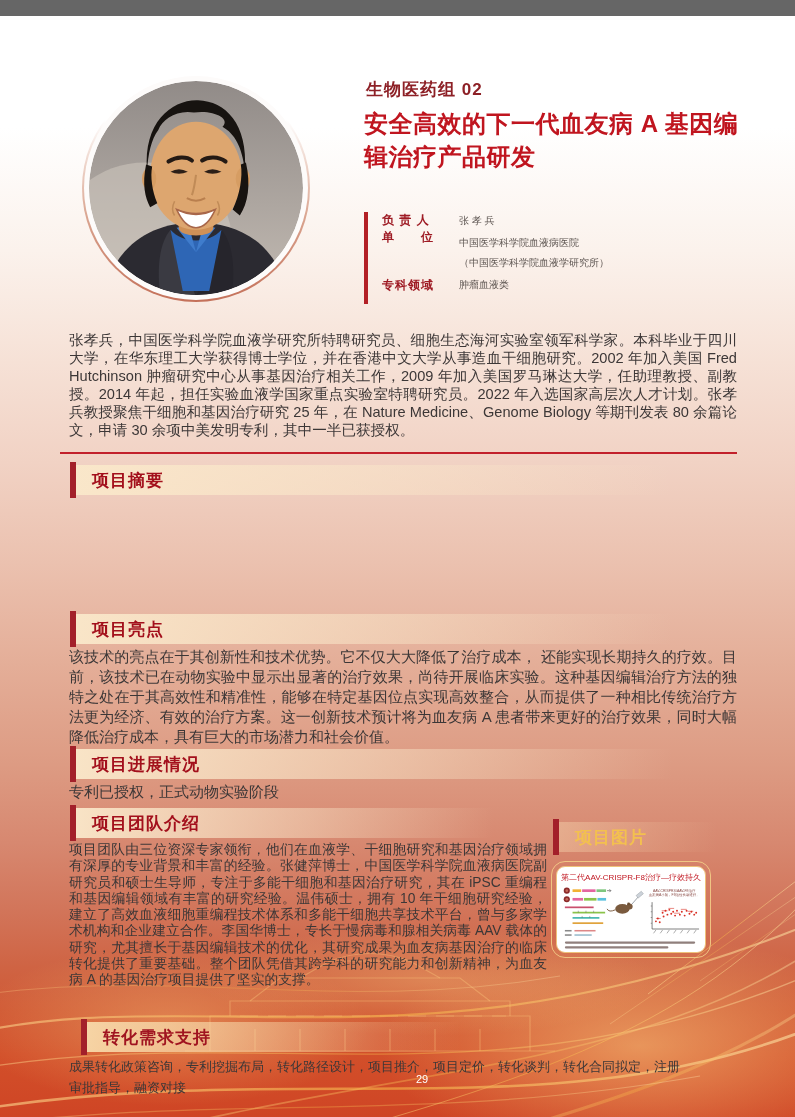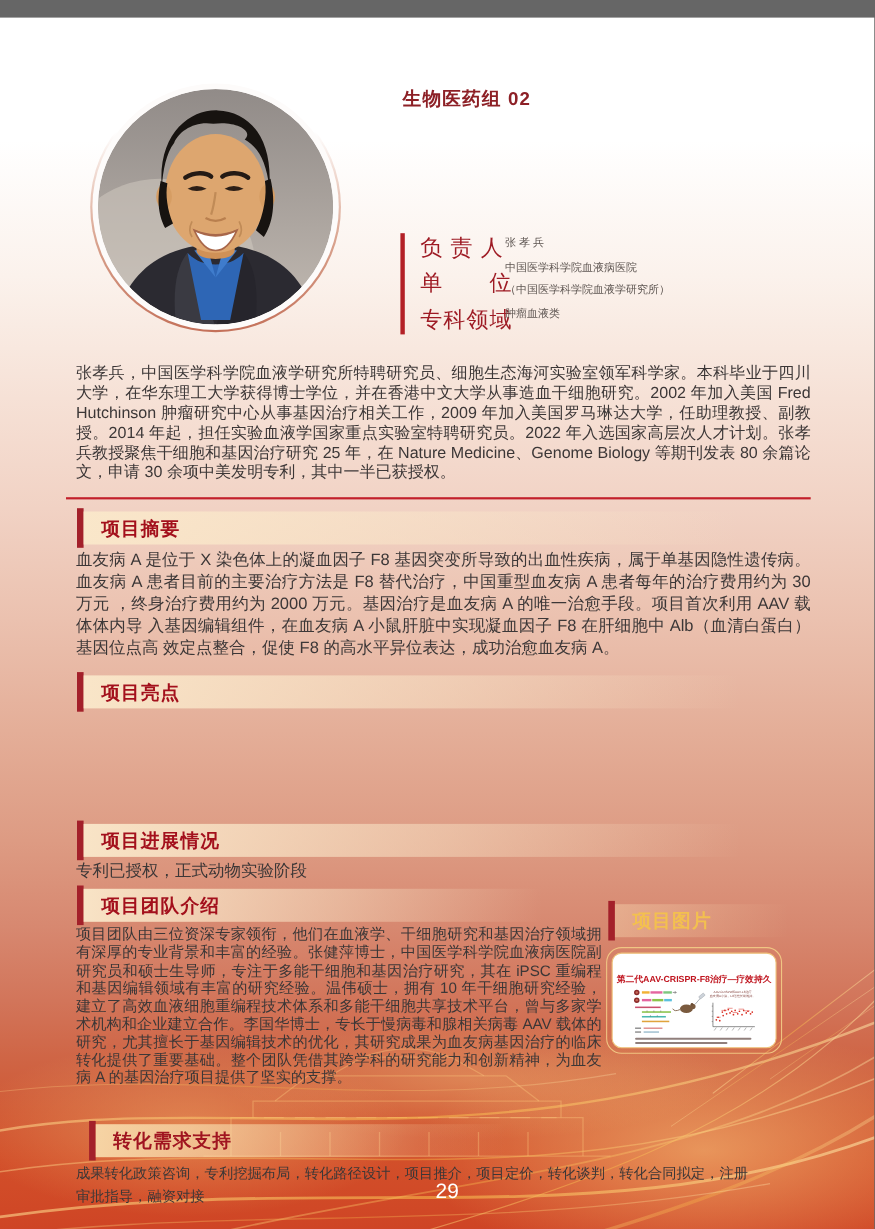--- a/index.html
+++ b/index.html
@@ -16,43 +16,43 @@
   
   .photo-ring{position:absolute;left:82px;top:58px;width:228px;height:228px;border-radius:50%;
     background:linear-gradient(to top,#c4715a 0%,#d8a18c 35%,rgba(255,255,255,0) 80%);z-index:2;}
   .photo-gap{position:absolute;left:2px;top:2px;right:2px;bottom:2px;border-radius:50%;background:#fdfbfa;}
   .photo{position:absolute;left:7px;top:7px;right:7px;bottom:7px;border-radius:50%;overflow:hidden;}
   .photo svg{display:block;width:100%;height:100%;}
   
   .group-label{position:absolute;left:366px;top:62px;font-size:17px;font-weight:bold;color:#8d2026;letter-spacing:1px;z-index:2;}
   .page-title{position:absolute;left:364px;top:91px;width:392px;font-size:24px;line-height:33px;font-weight:bold;color:#c0151f;letter-spacing:0.5px;z-index:2;}
   .info-bar{position:absolute;left:364px;top:196px;width:4px;height:92px;background:#b32026;z-index:2;}
-  .info-label{position:absolute;font-size:20px;font-weight:normal;color:#9e1b24;z-index:2;letter-spacing:1px;}
+  .info-label{position:absolute;font-size:12px;font-weight:bold;color:#9e1b24;z-index:2;letter-spacing:1px;}
   .info-value{position:absolute;font-size:10px;color:#5d5551;z-index:2;}
   
   .para{position:absolute;color:#3c3737;text-align:justify;z-index:2;}
   .bio{left:69px;top:316px;width:668px;font-size:14.6px;line-height:17.9px;}
   .bio-underline{position:absolute;left:60px;top:436px;width:677px;height:2px;background:#c2202b;z-index:2;}
   
   .sec{position:absolute;height:30px;z-index:2;}
   .sec .bar{position:absolute;left:0;top:-3px;width:6px;height:36px;background:#a3202a;}
   .sec .band{position:absolute;left:6px;top:0;height:30px;display:flex;align-items:center;padding-left:16px;
     font-size:17px;font-weight:bold;color:#a3101c;letter-spacing:1px;
     background:linear-gradient(90deg,rgba(250,232,202,0.95) 0%,rgba(250,232,202,0.45) 50%,rgba(250,232,202,0) 90%);}
   .sec.on-red .band{color:#f3c04f;background:linear-gradient(90deg,rgba(255,234,190,0.35) 0%,rgba(255,234,190,0.12) 55%,rgba(255,234,190,0) 90%);}
   .sec.needs .band{color:#a01420;background:linear-gradient(90deg,rgba(250,226,178,0.88) 0%,rgba(250,226,178,0.38) 50%,rgba(250,226,178,0) 88%);}
   
   .fig-outer{position:absolute;left:551px;top:845px;width:160px;height:97px;border:1.5px solid rgba(243,205,135,0.9);
     border-radius:14px;padding:4px;z-index:2;box-sizing:border-box;}
   .fig-card{width:100%;height:100%;background:#ffffff;border:1.5px solid #eec27a;border-radius:9px;box-sizing:border-box;
     overflow:hidden;display:flex;flex-direction:column;}
-  .fig-title{font-size:8px;font-weight:bold;color:#c0151f;text-align:center;padding-top:18px;letter-spacing:0;white-space:nowrap;}
+  .fig-title{font-size:8px;font-weight:normal;color:#c0151f;text-align:center;padding-top:5px;letter-spacing:0;white-space:nowrap;}
   .fig-card svg{flex:1;width:100%;}
   
-  .page-number{position:absolute;left:396px;top:1057px;width:52px;text-align:left;font-size:19px;color:#ffffff;z-index:3;}
+  .page-number{position:absolute;left:396px;top:1057px;width:52px;text-align:center;font-size:11px;color:#ffffff;z-index:3;}
   .bottom-strip{position:absolute;left:0;bottom:0;width:795px;height:15px;background:#cc2127;z-index:3;}
 </style>
 </head>
 <body>
 
 <div class="page">
 
   <svg class="bg-decor" viewBox="0 0 795 1117" xmlns="http://www.w3.org/2000/svg">
     <defs>
       <linearGradient id="gold" x1="0" y1="0" x2="1" y2="0">
@@ -147,43 +147,44 @@
           <path d="M86 126 Q 105 134, 124 126" stroke="#a8674a" stroke-width="1.5" fill="none"></path>
 
           <path d="M84 118 Q 80 126, 84 132" stroke="#c08b57" stroke-width="1.5" fill="none"></path>
           <path d="M126 118 Q 130 126, 126 132" stroke="#c08b57" stroke-width="1.5" fill="none"></path>
         </g>
       </svg>
     </div>
   </div>
 
   <div class="group-label">生物医药组 02</div>
+  <h1 class="page-title" style="margin:0;">安全高效的下一代血友病 A 基因编辑治疗产品研发</h1>
 
   <div class="info-bar"></div>
   <span class="info-label" style="left:382px;top:196px;">负 责 人</span>
   <span class="info-value" style="left:459px;top:198px;">张 孝 兵</span>
-  <span class="info-label" style="left:382px;top:228px;">单　　位</span>
+  <span class="info-label" style="left:382px;top:213px;">单　　位</span>
   <span class="info-value" style="left:459px;top:220px;">中国医学科学院血液病医院</span>
   <span class="info-value" style="left:459px;top:240px;">（中国医学科学院血液学研究所）</span>
   <span class="info-label" style="left:382px;top:261px;">专科领域</span>
   <span class="info-value" style="left:459px;top:262px;">肿瘤血液类</span>
 
   <p class="para bio" style="margin:0;">张孝兵，中国医学科学院血液学研究所特聘研究员、细胞生态海河实验室领军科学家。本科毕业于四川大学，在华东理工大学获得博士学位，并在香港中文大学从事造血干细胞研究。2002 年加入美国 Fred Hutchinson 肿瘤研究中心从事基因治疗相关工作，2009 年加入美国罗马琳达大学，任助理教授、副教授。2014 年起，担任实验血液学国家重点实验室特聘研究员。2022 年入选国家高层次人才计划。张孝兵教授聚焦干细胞和基因治疗研究 25 年，在 Nature Medicine、Genome Biology 等期刊发表 80 余篇论文，申请 30 余项中美发明专利，其中一半已获授权。</p>
   <div class="bio-underline"></div>
 
   <div class="sec" style="left:70px;top:449px;width:660px;">
     <div class="bar"></div>
     <div class="band" style="width:648px;">项目摘要</div>
   </div>
-  <p class="para" style="margin:0;left:69px;top:484px;width:668px;font-size:15px;line-height:20px;">血友病 A 是位于 X 染色体上的凝血因子 F8 基因突变所导致的出血性疾病，属于单基因隐性遗传病。血友病 A 患者目前的主要治疗方法是 F8 替代治疗，中国重型血友病 A 患者每年的治疗费用约为 30 万元 ，终身治疗费用约为 2000 万元。基因治疗是血友病 A 的唯一治愈手段。项目首次利用 AAV 载体体内导 入基因编辑组件，在血友病 A 小鼠肝脏中实现凝血因子 F8 在肝细胞中 Alb（血清白蛋白）基因位点高 效定点整合，促使 F8 的高水平异位表达，成功治愈血友病 A。</p>
 
   <div class="sec" style="left:70px;top:598px;width:660px;">
     <div class="bar"></div>
     <div class="band" style="width:648px;">项目亮点</div>
   </div>
+  <p class="para" style="margin:0;left:69px;top:631px;width:668px;font-size:15px;line-height:20px;">该技术的亮点在于其创新性和技术优势。它不仅大大降低了治疗成本， 还能实现长期持久的疗效。目前，该技术已在动物实验中显示出显著的治疗效果，尚待开展临床实验。这种基因编辑治疗方法的独特之处在于其高效性和精准性，能够在特定基因位点实现高效整合，从而提供了一种相比传统治疗方法更为经济、有效的治疗方案。这一创新技术预计将为血友病 A 患者带来更好的治疗效果，同时大幅降低治疗成本，具有巨大的市场潜力和社会价值。</p>
 
   <div class="sec" style="left:70px;top:733px;width:660px;">
     <div class="bar"></div>
     <div class="band" style="width:648px;">项目进展情况</div>
   </div>
   <p class="para" style="margin:0;left:69px;top:766px;width:600px;font-size:15px;line-height:20px;text-align:left;">专利已授权，正式动物实验阶段</p>
 
   <div class="sec" style="left:70px;top:792px;width:460px;">
     <div class="bar"></div>
     <div class="band" style="width:448px;">项目团队介绍</div>

